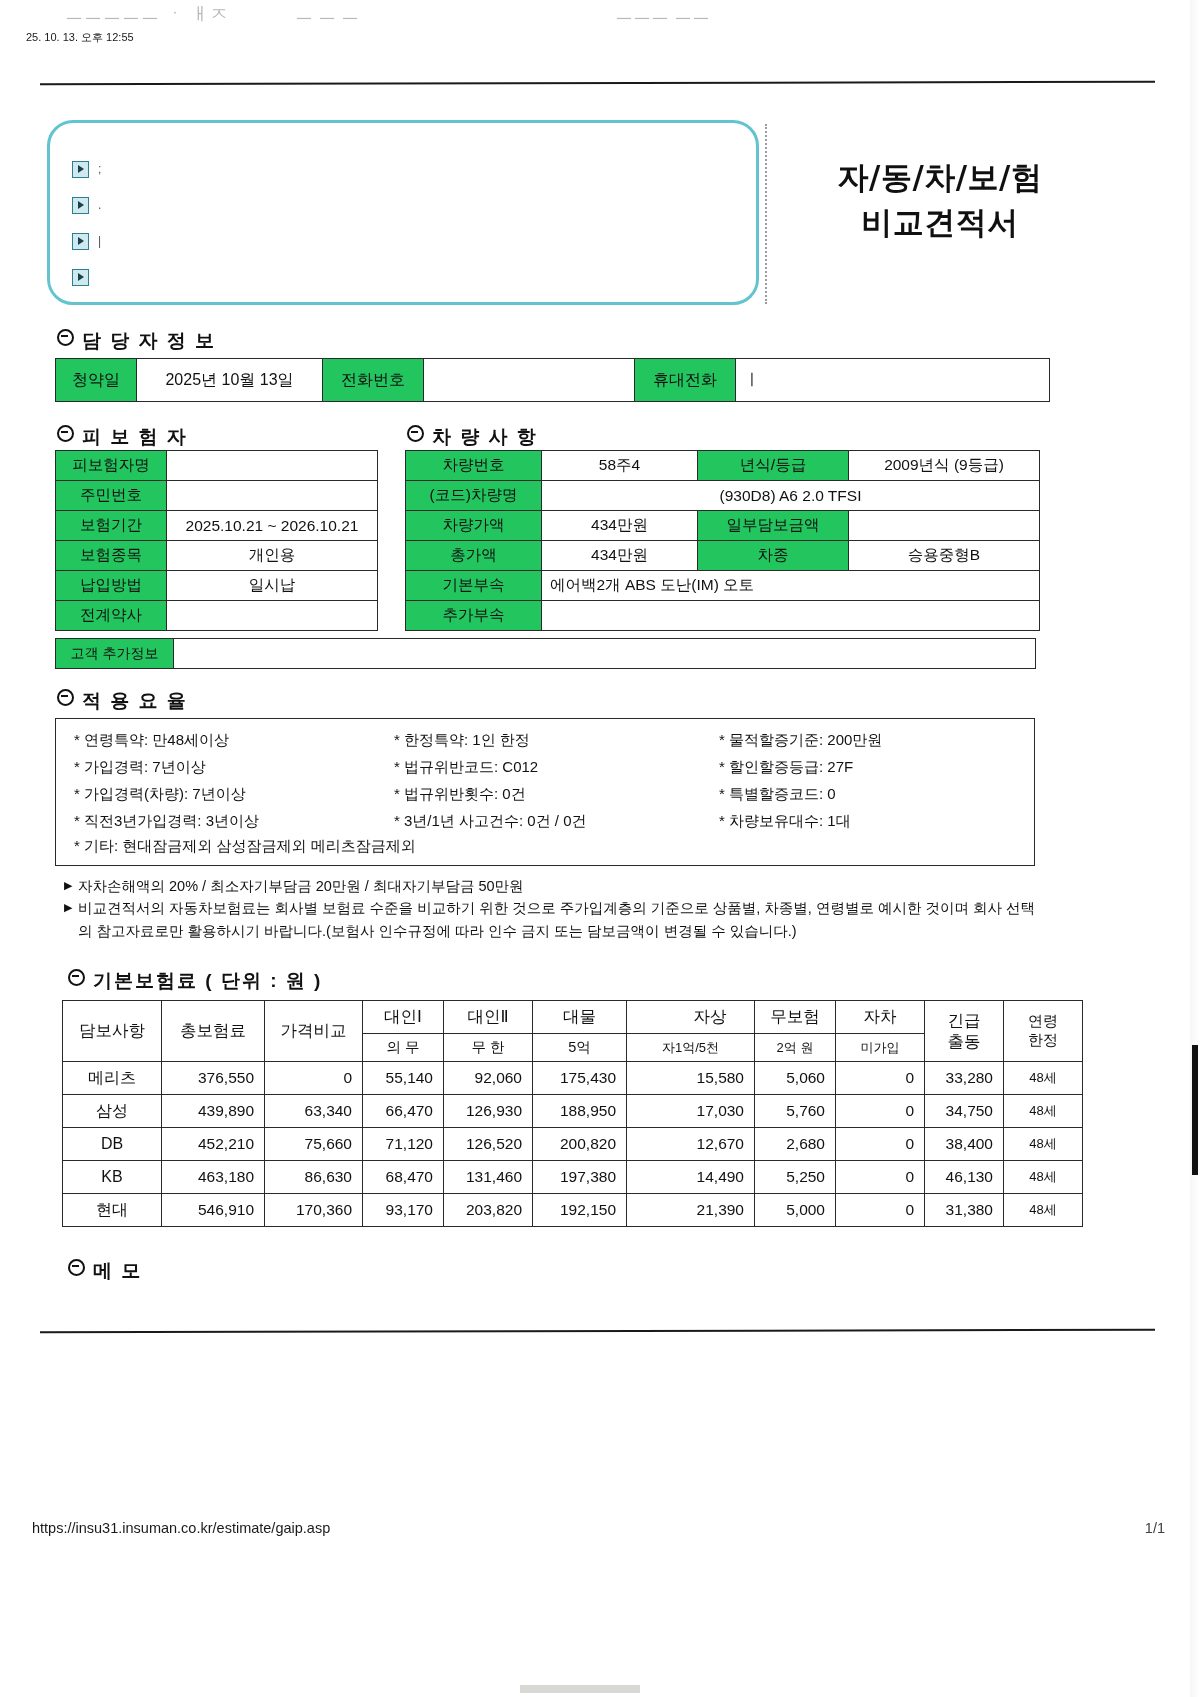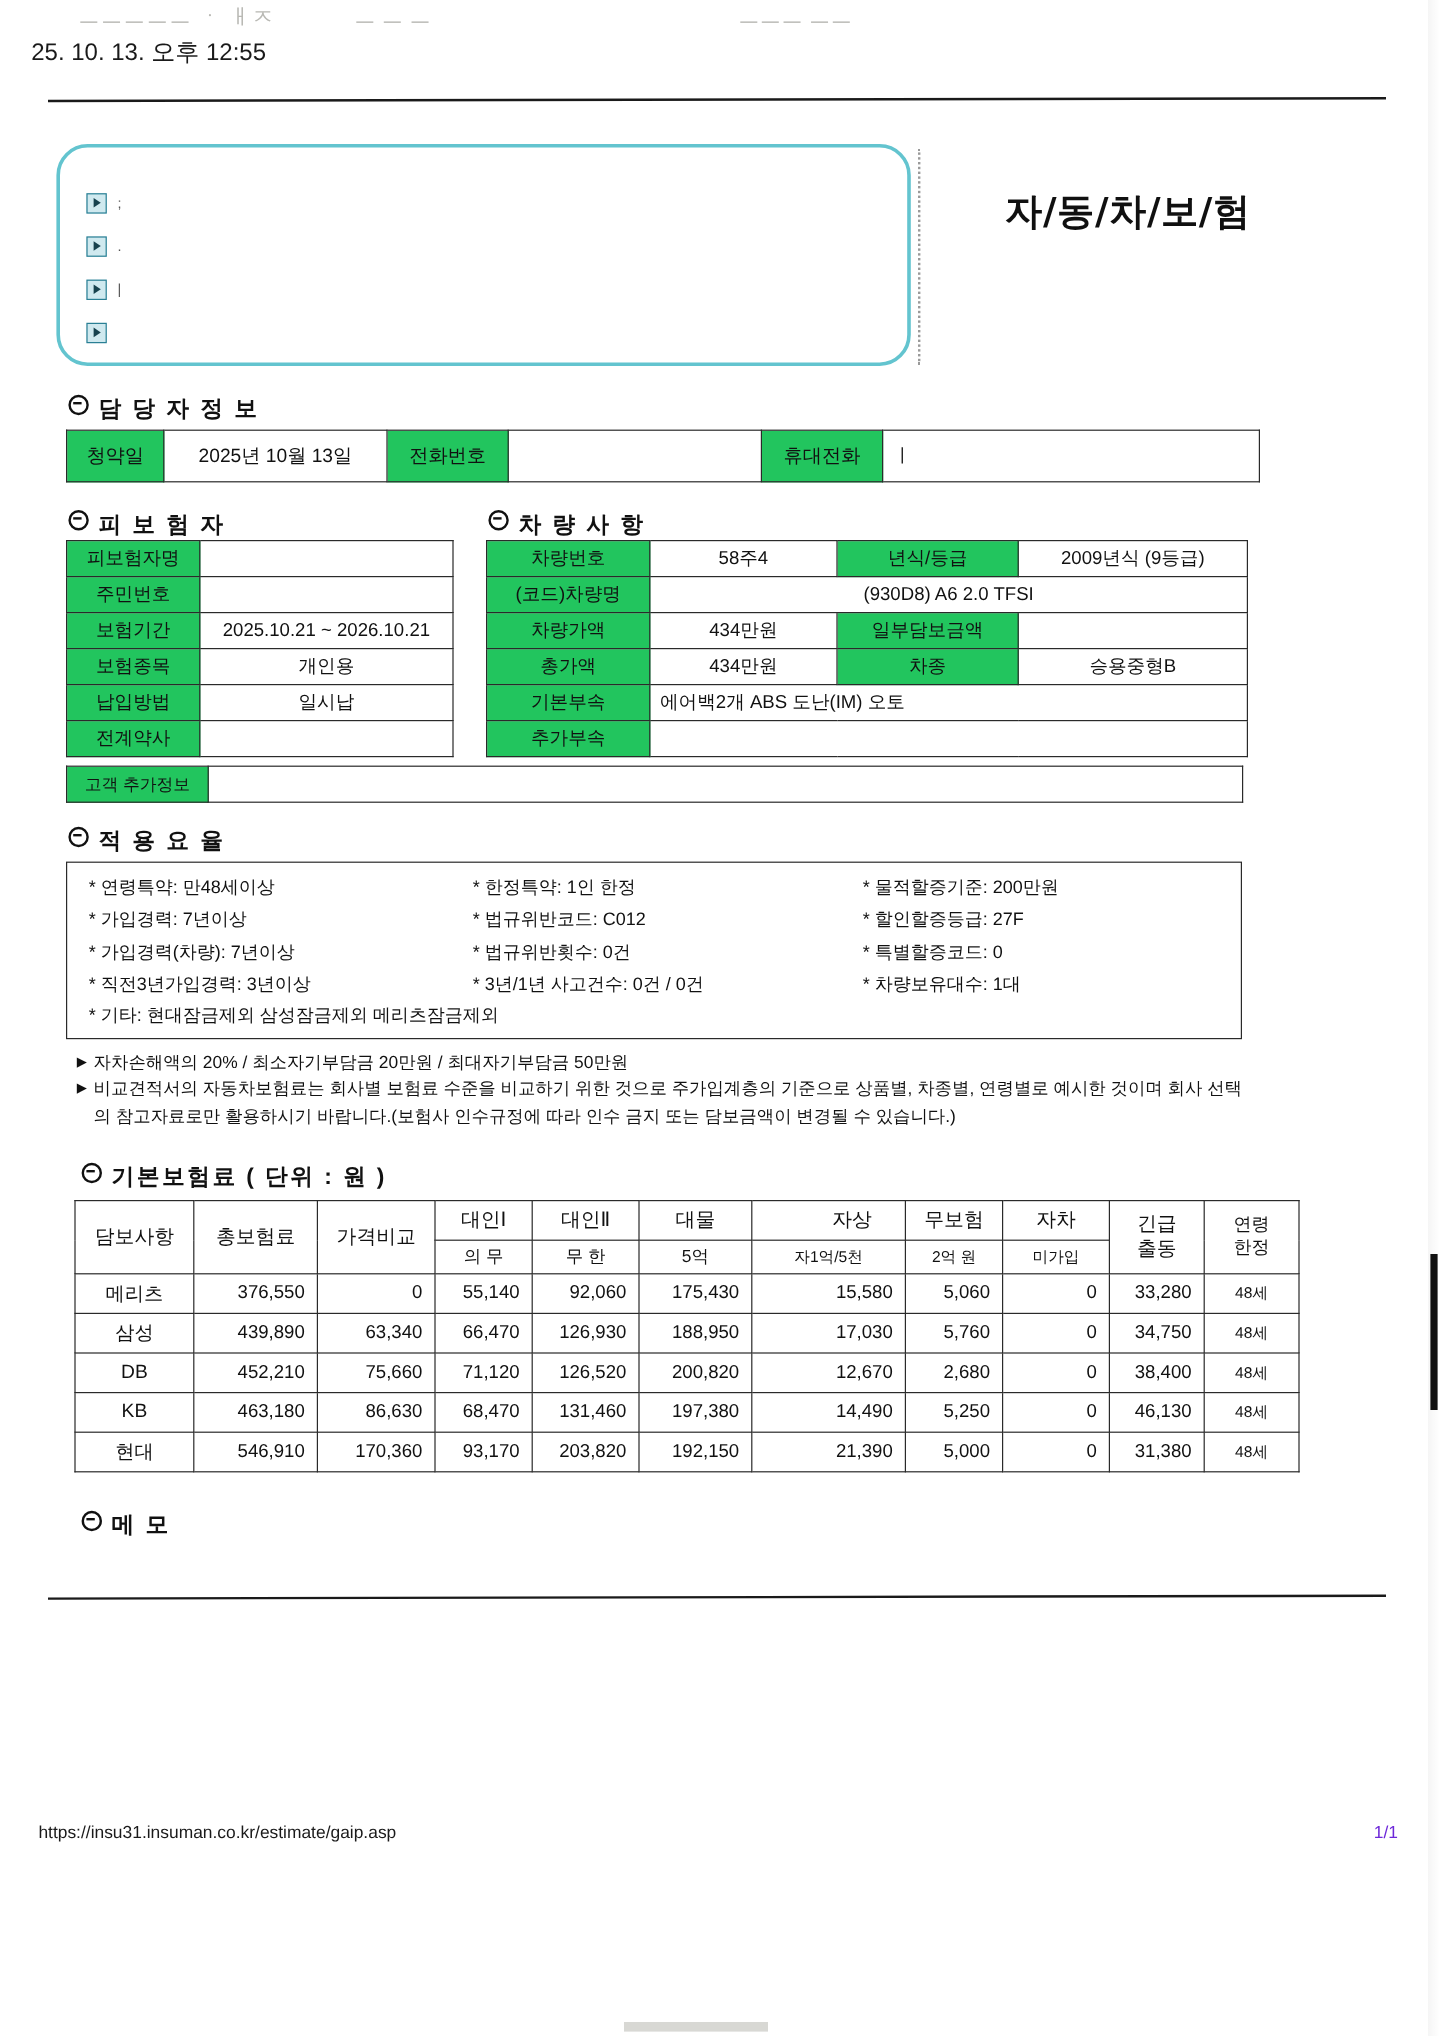--- a/index.html
+++ b/index.html
@@ -28,21 +28,21 @@
     margin-left: 39px;
   }
   .scan-top .s1 { position: absolute; left: 10px; top: 2px; letter-spacing: 1px; }
   .scan-top .s2 { position: absolute; left: 240px; top: 2px; }
   .scan-top .s3 { position: absolute; left: 560px; top: 2px; }
 
   .browser-head {
     position: absolute;
     top: 30px; left: 0; right: 0;
     height: 24px;
-    font-size: 20px;
+    font-size: 11px;
     color: #1a1a1a;
   }
   .browser-head .date {
     position: absolute;
     left: 26px; top: 0;
   }
   .browser-head .doc-title {
     position: absolute;
     left: 0; right: 0; top: 0;
     text-align: center;
@@ -248,21 +248,21 @@
     left: 32px;
     top: 1520px;
     font-size: 14.5px;
     color: #1a1a1a;
   }
   .footer-page {
     position: absolute;
     right: 35px;
     top: 1520px;
     font-size: 14.5px;
-    color: #6d28d9;
+    color: #404040;
   }
   .bottom-smudge {
     position: absolute;
     left: 520px;
     bottom: 4px;
     width: 120px;
     height: 8px;
     background: #d8d8d4;
   }
   .right-edge {
@@ -313,20 +313,21 @@
       </div>
       <div class="bullet-row">
         <span class="play-icon"></span>
         <span class="bullet-text"></span>
       </div>
     </div>
   </div>
   <div class="hero-dots"></div>
   <div class="hero-title">
     <div>자/동/차/보/험</div>
+    <div>비교견적서</div>
   </div>
 
   <div class="sec" style="left:57px; top:328px;">
     <span class="marker"></span><span>담 당 자 정 보</span>
   </div>
   <table class="grid" id="tbl-manager">
     <tbody>
         <tr>
       <td class="lbl" style="width:80px;">청약일</td>
       <td style="width:185px;">2025년 10월 13일</td>

